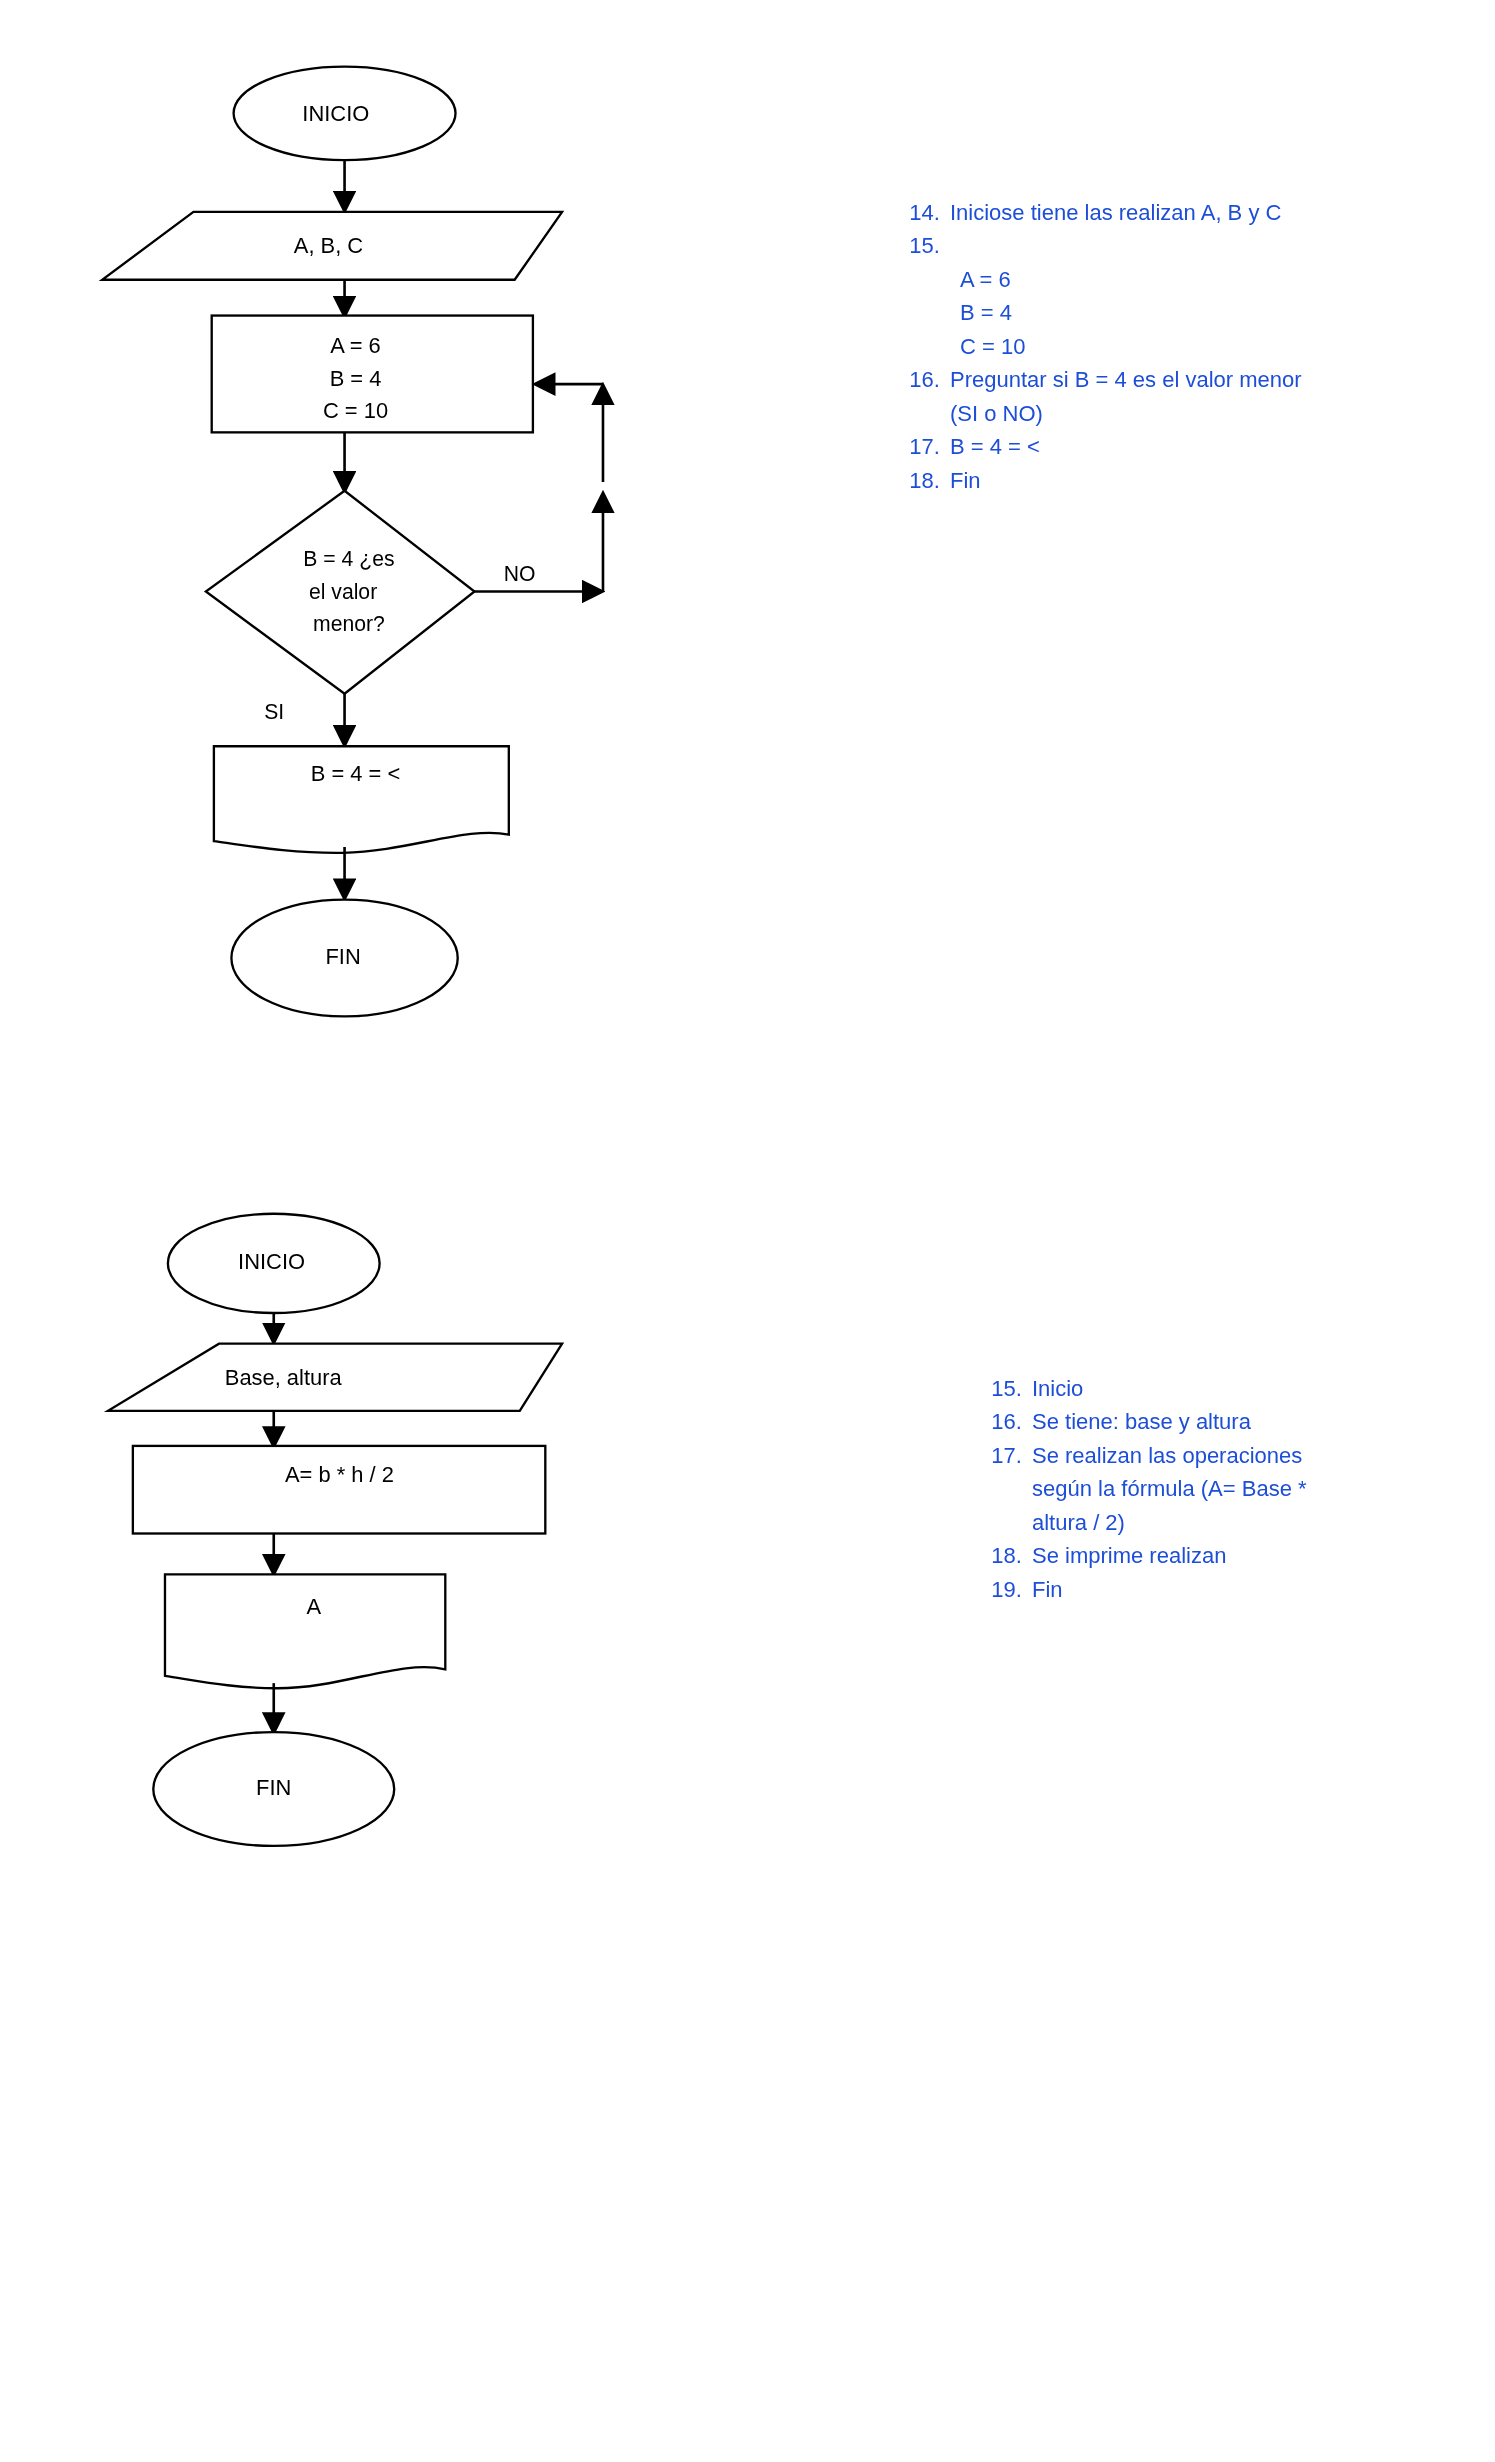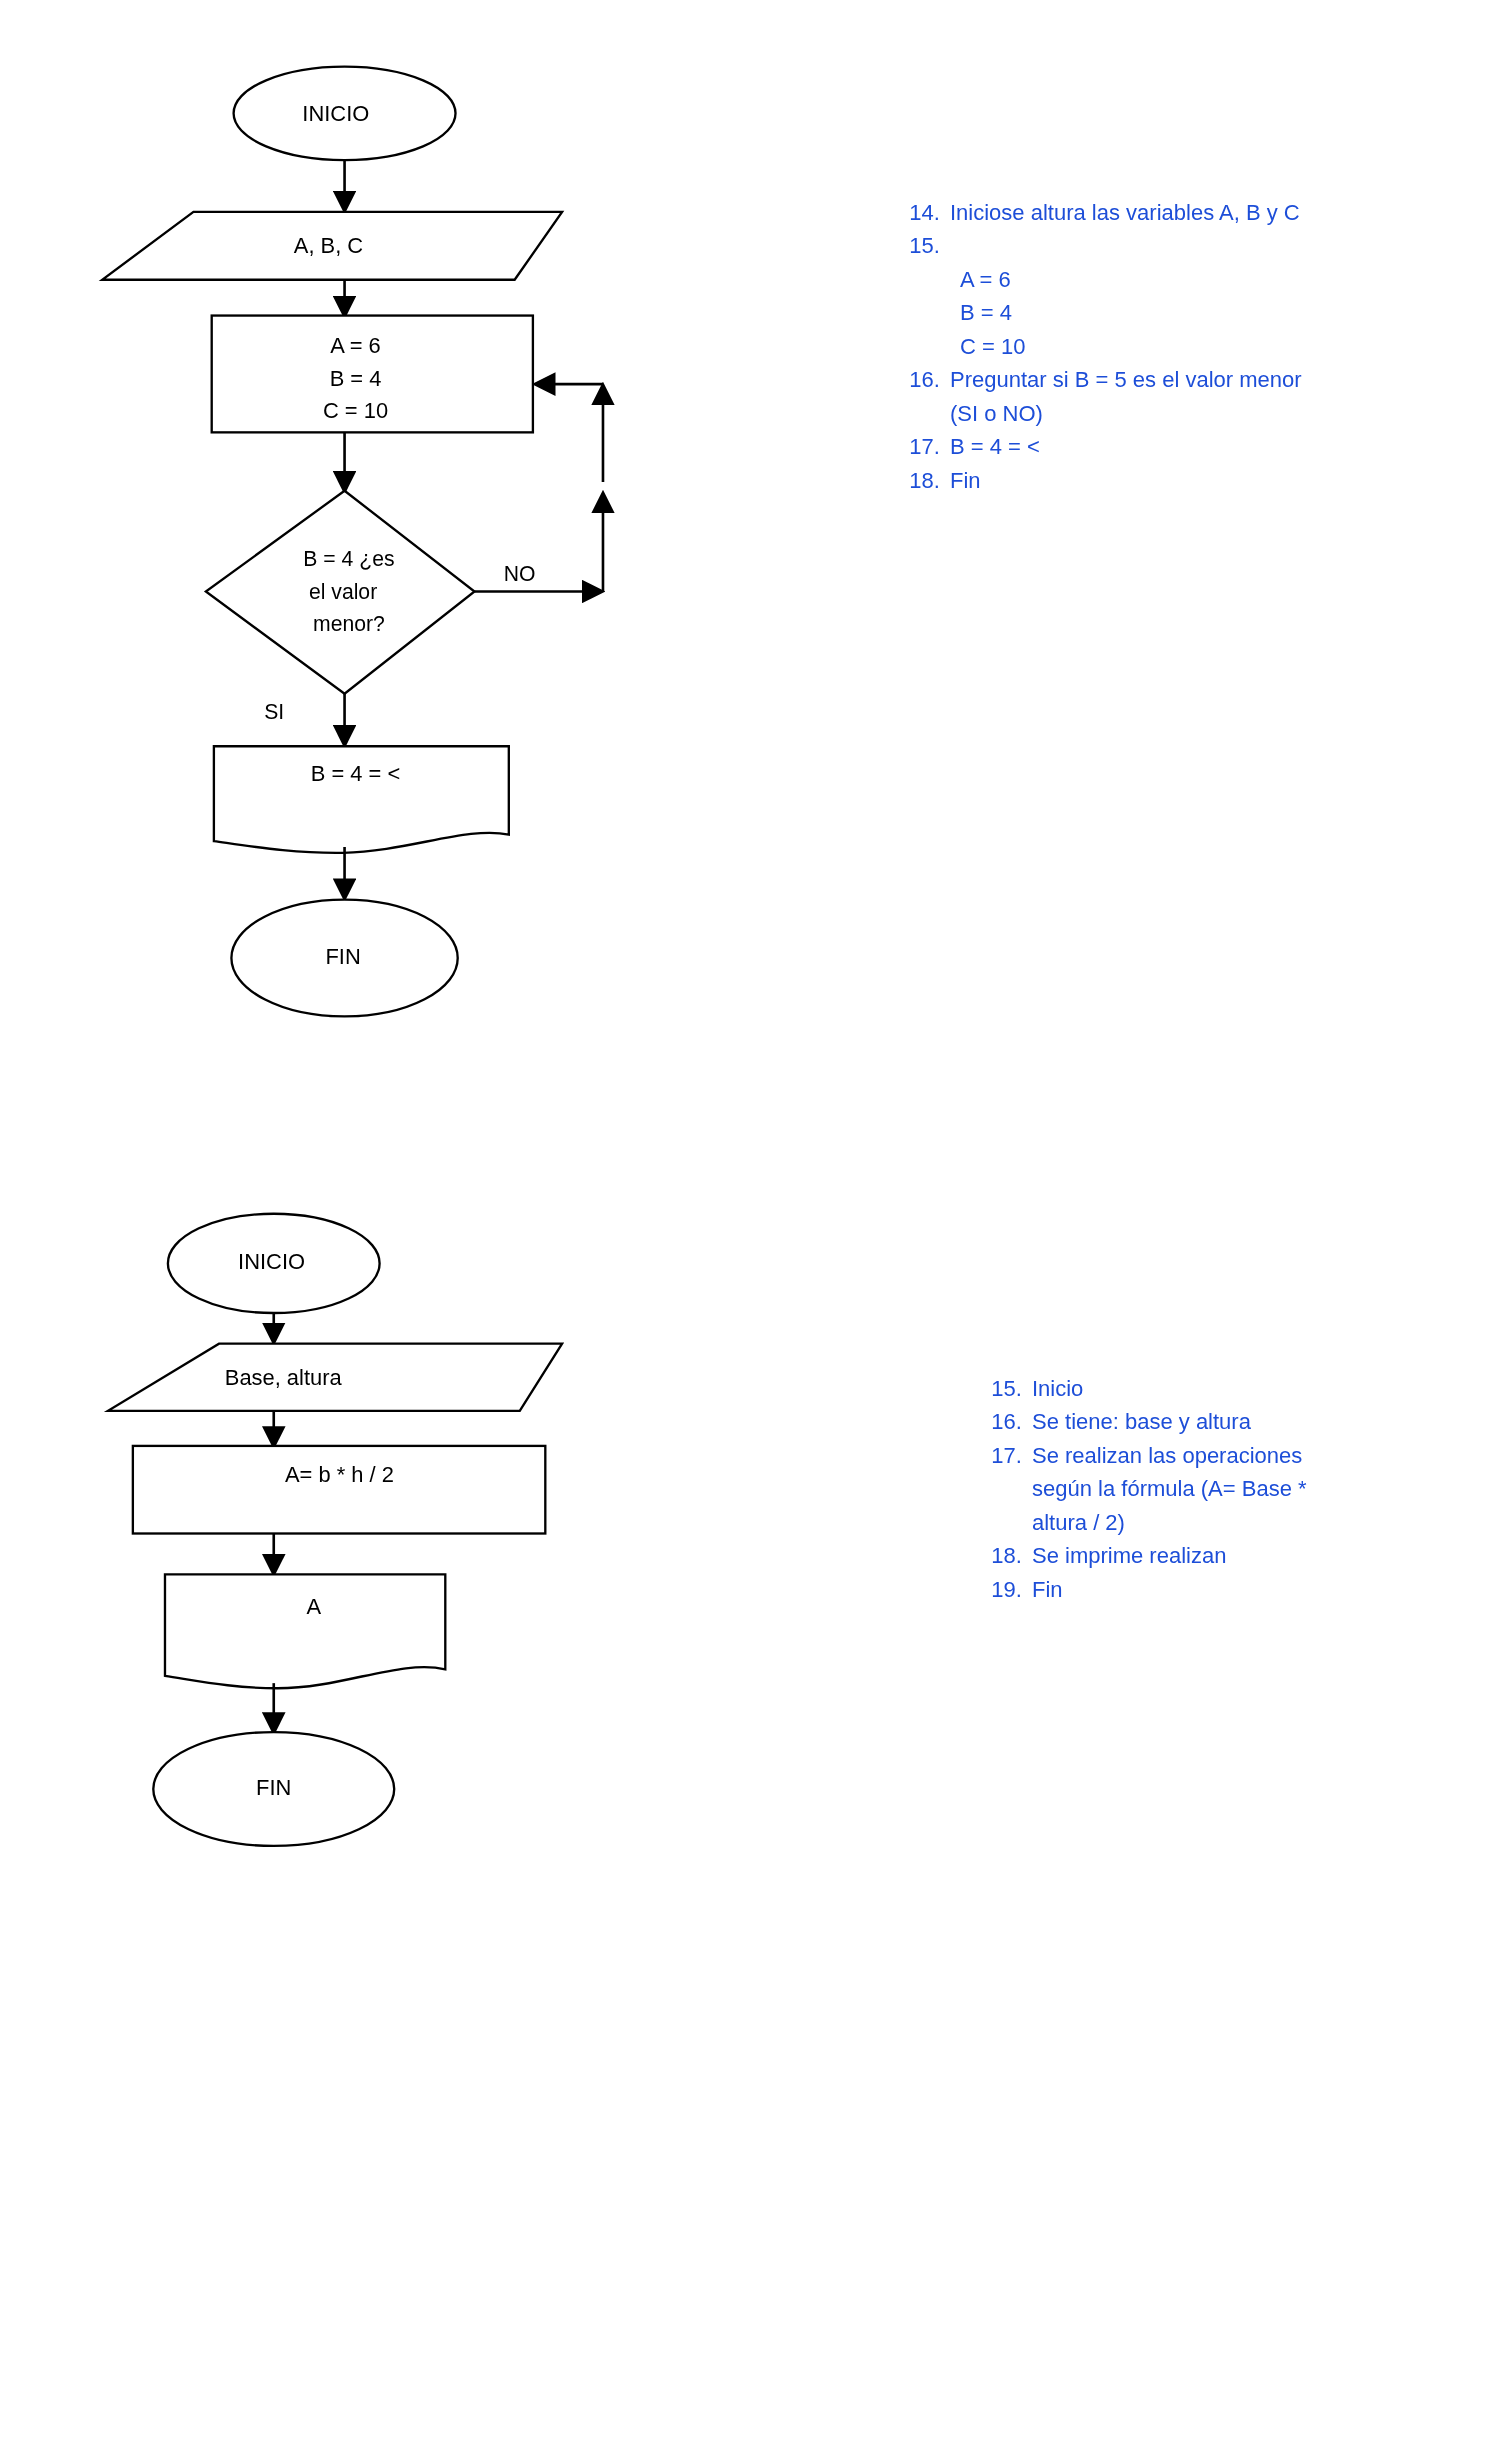--- a/index.html
+++ b/index.html
@@ -131,31 +131,31 @@
 
     <g>
       <ellipse cx="472" cy="1312" rx="155" ry="80" fill="#ffffff" stroke="#000000" stroke-width="3.2"></ellipse>
       <text class="shape-text t-lg" x="470" y="1312">FIN</text>
     </g>
   </svg>
 
   <div class="list-block" style="left:905px; top:196px; width:409px;">
     <div class="li-row">
       <span class="li-num">14.</span>
-      <span class="li-text">Iniciose altura las variables A, B y C</span>
+      <span class="li-text">Iniciose tiene las realizan A, B y C</span>
     </div>
     <div class="li-row">
       <span class="li-num">15.</span>
     </div>
     <div class="li-sub">A = 6</div>
     <div class="li-sub">B = 4</div>
     <div class="li-sub">C = 10</div>
     <div class="li-row">
       <span class="li-num">16.</span>
-      <span class="li-text">Preguntar si B = 5 es el valor menor (SI o NO)</span>
+      <span class="li-text">Preguntar si B = 4 es el valor menor (SI o NO)</span>
     </div>
     <div class="li-row">
       <span class="li-num">17.</span>
       <span class="li-text">B = 4 = &lt;</span>
     </div>
     <div class="li-row">
       <span class="li-num">18.</span>
       <span class="li-text">Fin</span>
     </div>
   </div>

